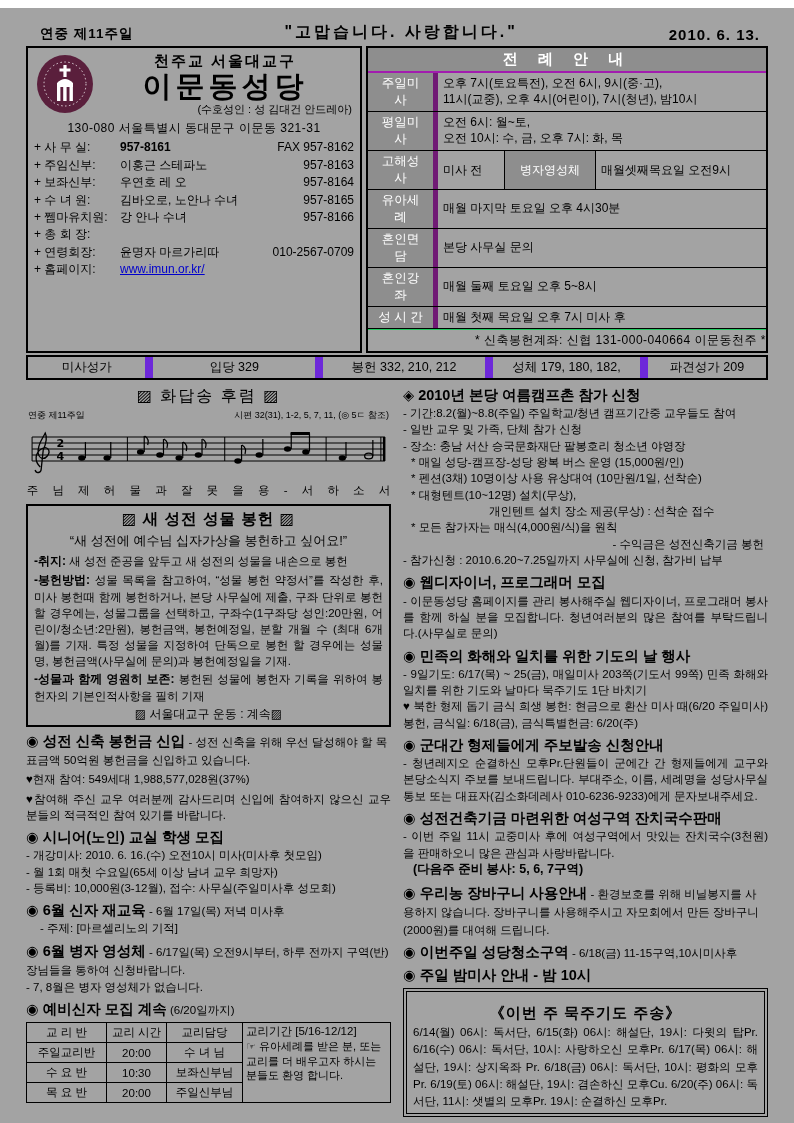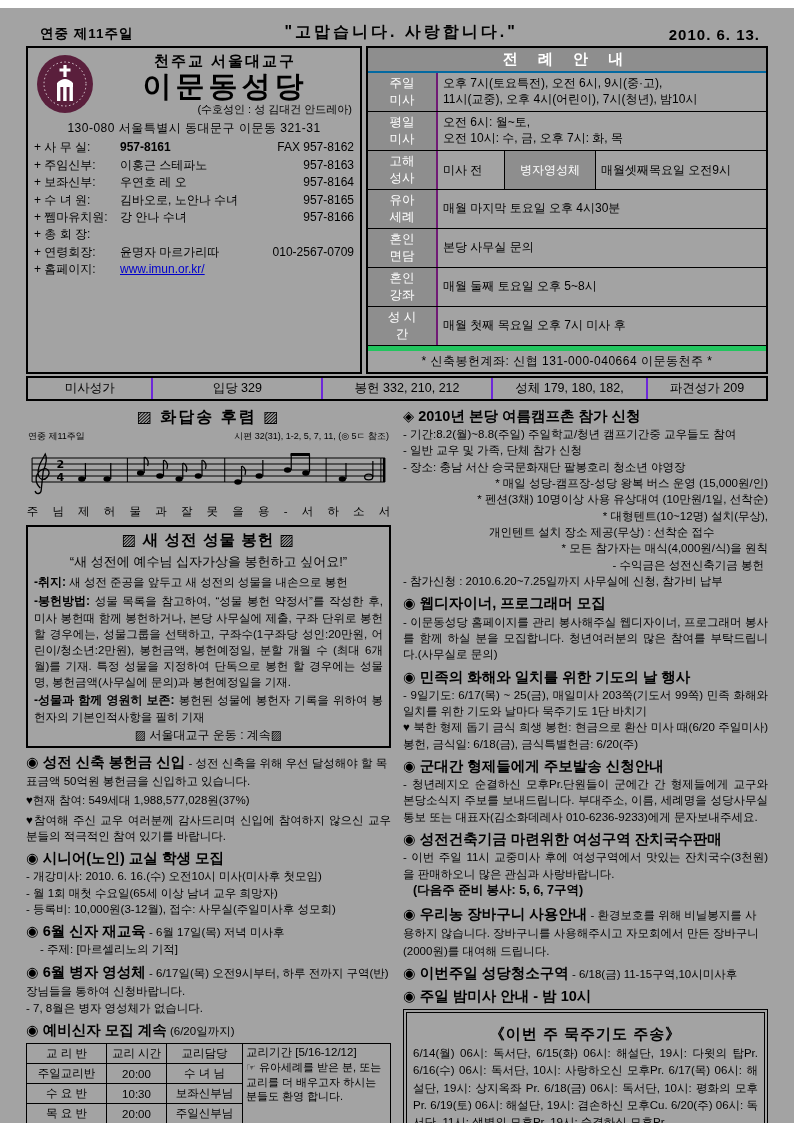--- a/index.html
+++ b/index.html
@@ -25,56 +25,56 @@
   .address { font-size:12px; text-align:center; margin:3px 0 2px; letter-spacing:0.5px; }
   .contact-row { display:flex; font-size:12px; line-height:1.45; }
   .contact-row .c-label { flex:0 0 86px; white-space:nowrap; }
   .contact-row .c-value { flex:1; white-space:nowrap; }
   .contact-row .c-value.bold { font-weight:bold; }
   .contact-row .c-extra { flex:0 0 auto; white-space:nowrap; }
   .weblink { color:#0000cc; text-decoration:underline; cursor:pointer; }
 
   
   .lit { border:2px solid #000; border-left-width:2px; margin-left:4px; }
-  .lit-title { background:#8e8e8e; color:#fff; text-align:center; font-weight:bold; font-size:15px; letter-spacing:8px; padding:2px 0; border-bottom:2px solid #0369a1; }
+  .lit-title { background:#8e8e8e; color:#fff; text-align:center; font-weight:bold; font-size:15px; letter-spacing:8px; padding:2px 0; border-bottom:2px solid #a21caf; }
   .lit-row { display:flex; border-bottom:1px solid #000; align-items:stretch; }
   .lit-row:last-child { border-bottom:none; }
-  .lit-label { flex:0 0 70px; background:#8e8e8e; color:#fff; font-size:12.5px; display:flex; align-items:center; justify-content:center; text-align:center; border-right:2px solid #701a75; padding:2px 16px; }
+  .lit-label { flex:0 0 70px; background:#8e8e8e; color:#fff; font-size:12.5px; display:flex; align-items:center; justify-content:center; text-align:center; border-right:5px solid #701a75; padding:2px 8px; }
   .lit-val { flex:1; font-size:12px; padding:2px 5px; display:flex; flex-direction:column; justify-content:center; white-space:pre-line; line-height:1.3; }
   .lit-cell { display:flex; align-items:center; font-size:12px; padding:2px 5px; }
   .lit-cell.graycell { background:#8e8e8e; color:#fff; justify-content:center; border-left:1px solid #000; border-right:1px solid #000; }
-  .lit-account { border-top:5px solid #22c55e; text-align:center; font-size:12px; padding:2px 0; letter-spacing:0.5px; }
+  .lit-account { border-top:1px solid #22c55e; text-align:right; font-size:12px; padding:2px 0; letter-spacing:0.5px; }
 
   
   .hymns { display:flex; border:2px solid #000; margin-top:2px; }
-  .hymn-cell { border-right:2px solid #6d28d9; font-size:12.5px; text-align:center; padding:2px 0; }
+  .hymn-cell { border-right:8px solid #6d28d9; font-size:12.5px; text-align:center; padding:2px 0; }
   .hymn-cell:last-child { border-right:none; }
   .h0{width:17%;} .h1{width:23%;} .h2{width:23%;} .h3{width:21%;} .h4{width:16%;}
 
   
   .maincols { display:grid; grid-template-columns:1fr 1fr; column-gap:12px; margin-top:6px; }
 
-  .resp-title { text-align:center; font-weight:bold; font-size:16px; letter-spacing:2px; }
+  .resp-title { text-align:center; font-weight:normal; font-size:16px; letter-spacing:2px; }
   .resp-sub { display:flex; justify-content:space-between; font-size:9px; margin:2px 2px 0 2px; }
   .staffwrap { margin-top:1px; }
   .lyrics { text-align:center; font-size:11.5px; word-spacing:11px; margin-top:0; }
 
   .offerbox { border:2px solid #000; margin-top:6px; padding:3px 6px 2px 6px; }
   .offer-title { text-align:center; font-weight:bold; font-size:15.5px; letter-spacing:1px; }
   .offer-quote { font-size:13px; text-align:center; margin:2px 0 3px; }
   .offer-item { font-size:11.5px; line-height:1.4; text-align:justify; margin-bottom:2px; }
   .offer-item b { font-size:12px; }
   .offer-foot { text-align:center; font-size:12px; margin-top:2px; }
 
   .section-head { font-weight:bold; font-size:14.5px; margin:5px 0 1px; line-height:1.25; }
   .section-head .inline { font-weight:normal; font-size:11.5px; }
   .section-head .smallnote { font-weight:normal; font-size:11.5px; }
   .body-line { font-size:11.5px; line-height:1.42; text-align:justify; }
   .heartline { font-size:11.5px; line-height:1.42; margin-top:3px; text-align:justify; }
-  .star-indent { padding-left:8px; text-align:right; }
+  .star-indent { padding-left:8px; text-align:left; }
   .indent-deep { padding-left:86px; text-align:left; }
   .align-right { text-align:right; padding-right:4px; }
   .boldline { font-weight:bold; font-size:12.5px; }
 
   
   table.cate { border-collapse:collapse; margin-top:4px; width:100%; }
   table.cate td, table.cate th { border:1px solid #000; font-size:11.5px; padding:2px 3px; text-align:center; font-weight:normal; }
   table.cate td.notecell { text-align:left; vertical-align:top; padding:1px 3px; line-height:1.3; }
   .note-title { font-size:11.5px; }
   .note-body { font-size:11px; }

